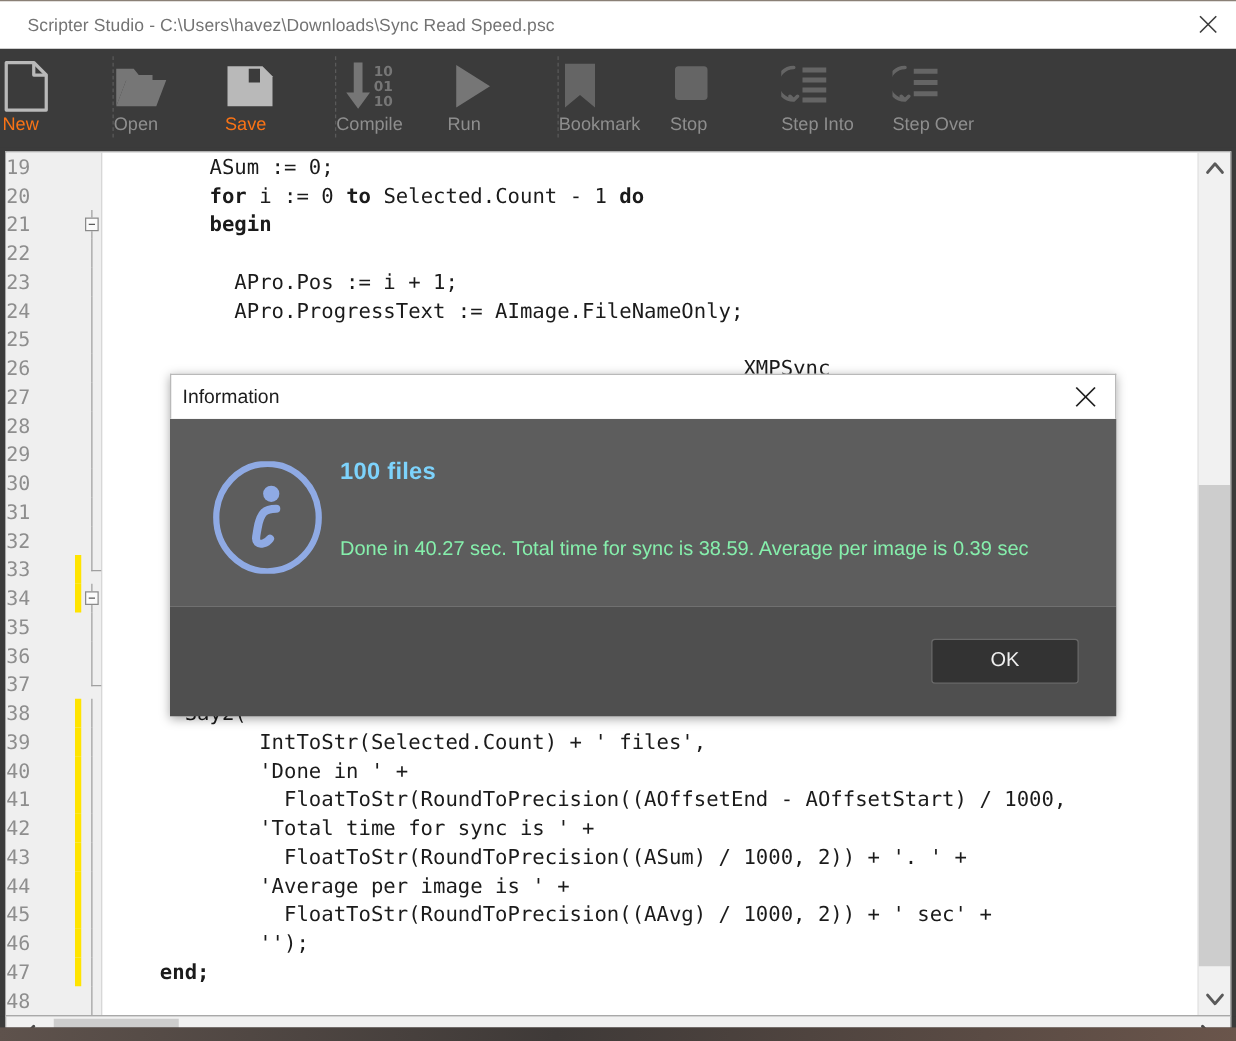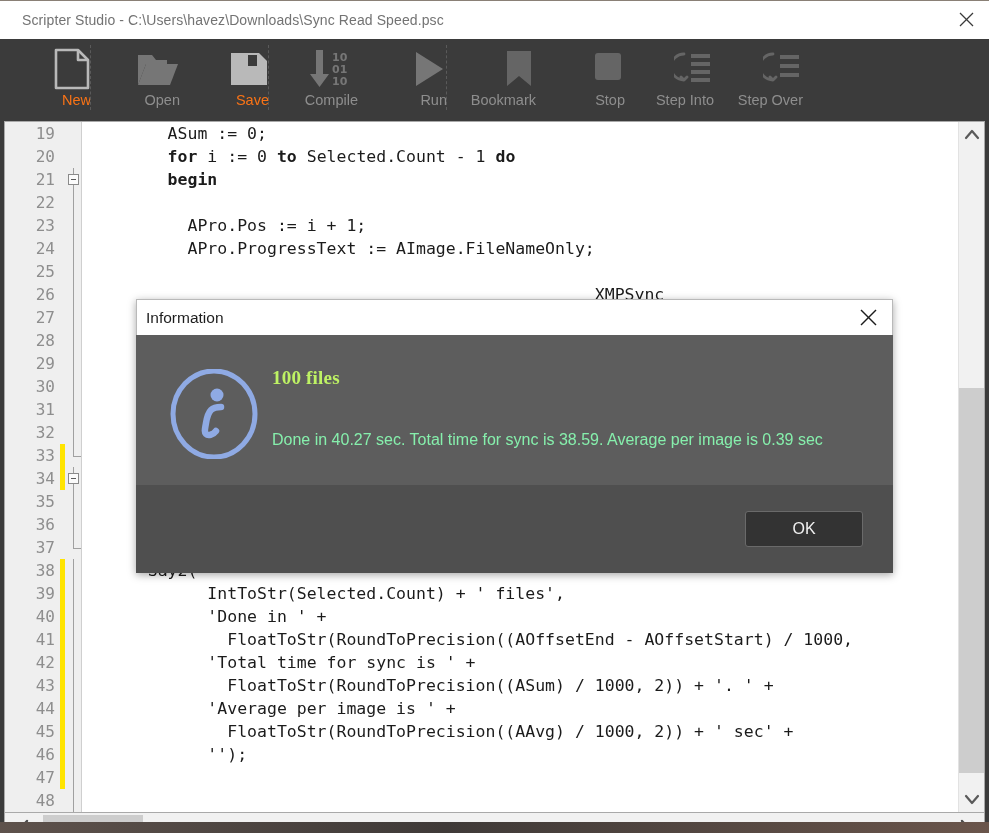--- a/index.html
+++ b/index.html
@@ -62,21 +62,21 @@
     background: #3b3b3b;
     display: flex;
     align-items: stretch;
     flex: none;
     padding-left: 2px;
   }
   .tb-btn {
     width: 89px;
     display: flex;
     flex-direction: column;
-    align-items: flex-end;
+    align-items: flex-start;
     justify-content: flex-start;
     padding-top: 7px;
     box-sizing: border-box;
     position: relative;
     cursor: pointer;
     user-select: none;
   }
   .tb-btn.sep-after::after {
     content: "";
     position: absolute;
@@ -123,21 +123,20 @@
     flex: none;
     background: #efefef;
     position: relative;
     border-right: 1px solid #cfcfcf;
   }
   .gut-row {
     height: 23px;
     position: relative;
     display: flex;
     align-items: center;
-    justify-content: flex-end;
     box-sizing: border-box;
   }
   .gut-num {
     font-family: "DejaVu Sans Mono", monospace;
     font-size: 16px;
     color: #8e8e8e;
     padding-right: 26px;
     line-height: 23px;
   }
   .gut-mod {
@@ -294,24 +293,23 @@
     padding-top: 4px;
   }
   #dlg-text-col {
     flex: 1 1 auto;
     padding-left: 8px;
     padding-top: 2px;
   }
   #dlg-heading {
     font-size: 19px;
     font-weight: bold;
-    color: #bef264;
+    color: #7dd3fc;
     margin-bottom: 40px;
     letter-spacing: 0.2px;
-    font-family: Liberation Serif, serif;
   }
   #dlg-message {
     font-size: 16px;
     color: #86efac;
     line-height: 22px;
     max-width: 580px;
   }
   #dlg-footer {
     background: #4f4f4f;
     height: 88px;
@@ -615,20 +613,21 @@
             <div class="code-row"><span>    AA</span></div>
             <div class="code-row"><span>    Say2(</span></div>
             <div class="code-row"><span>          IntToStr(Selected.Count) + ' files',</span></div>
             <div class="code-row"><span>          'Done in ' +</span></div>
             <div class="code-row"><span>            FloatToStr(RoundToPrecision((AOffsetEnd - AOffsetStart) / 1000,</span></div>
             <div class="code-row"><span>          'Total time for sync is ' +</span></div>
             <div class="code-row"><span>            FloatToStr(RoundToPrecision((ASum) / 1000, 2)) + '. ' +</span></div>
             <div class="code-row"><span>          'Average per image is ' +</span></div>
             <div class="code-row"><span>            FloatToStr(RoundToPrecision((AAvg) / 1000, 2)) + ' sec' +</span></div>
             <div class="code-row"><span>          '');</span></div>
+            <div class="code-row"><span>  </span><b>end;</b></div>
           </div>
         <div id="vscroll">
           <div class="vs-arrow" id="vs-up">
             <svg width="16" height="11" viewBox="0 0 16 11">
               <path d="M2 9 L8 2 L14 9" fill="none" stroke="#5a5a5a" stroke-width="2.2" stroke-linecap="round" stroke-linejoin="round"></path>
             </svg>
           </div>
           <div id="vs-thumb"></div>
           <div class="vs-arrow" id="vs-down">
             <svg width="16" height="11" viewBox="0 0 16 11">

